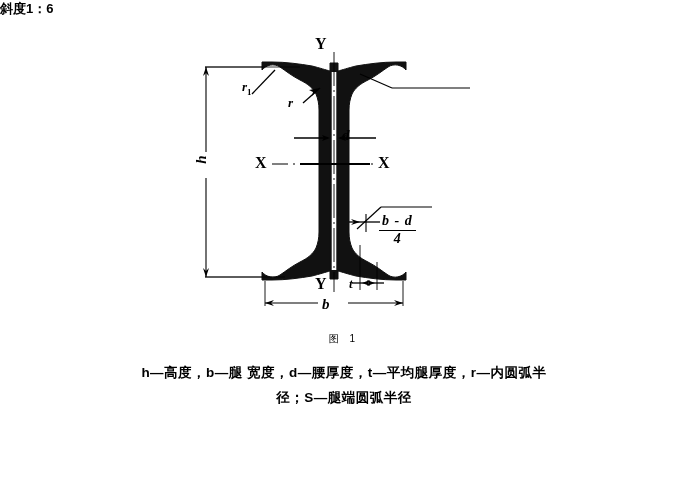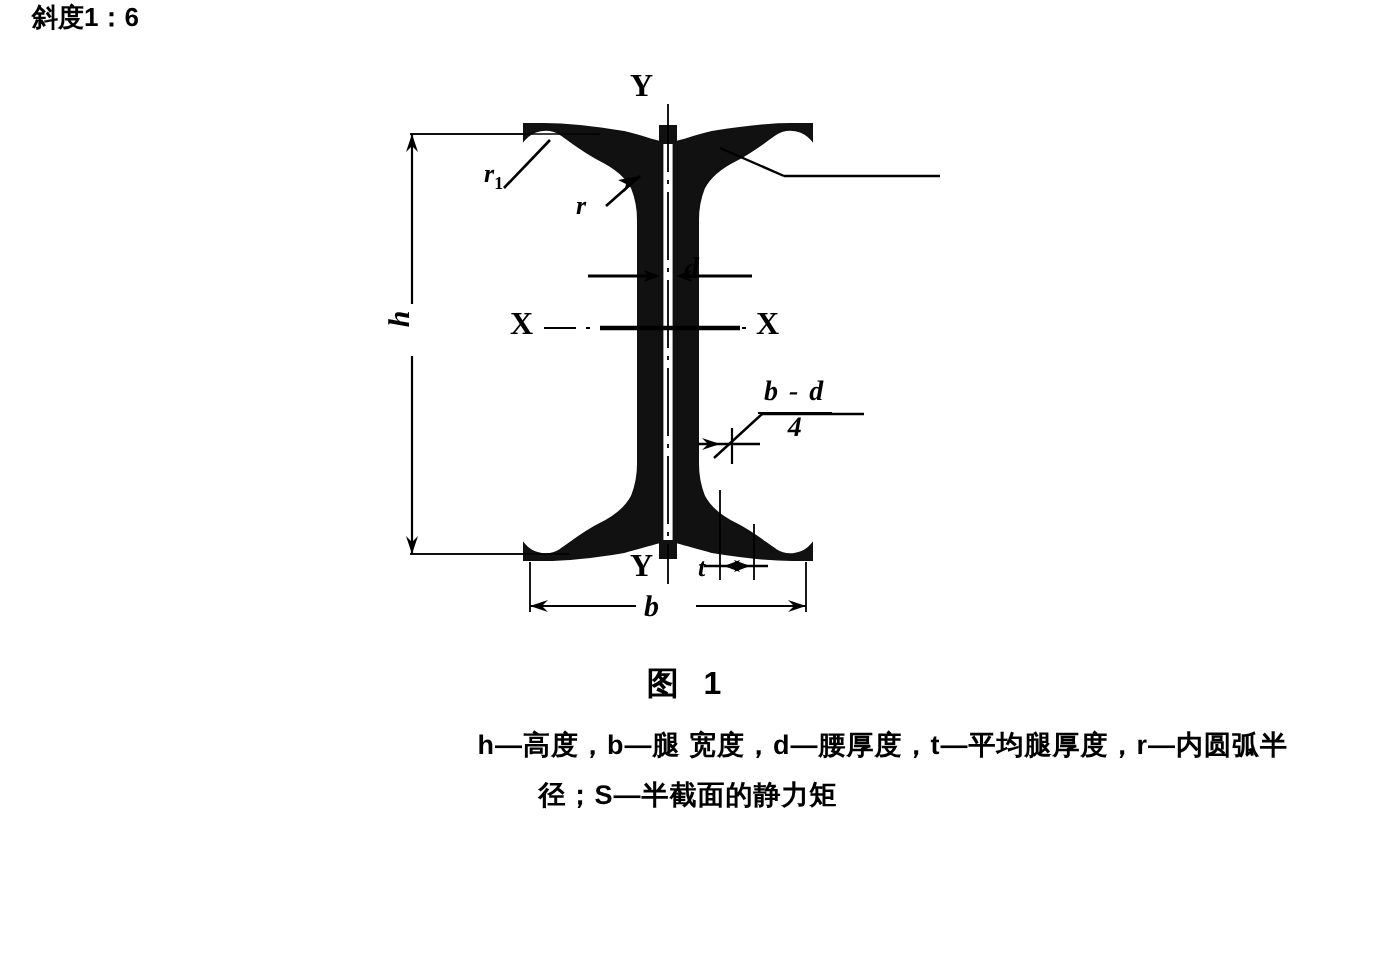--- a/index.html
+++ b/index.html
@@ -41,50 +41,49 @@
   #label-d{left:342px;top:128px;font-size:15px;}
   #label-t{left:349px;top:277px;font-size:13px;}
   #label-r{left:288px;top:96px;font-size:13px;}
   #label-r1{left:242px;top:80px;font-size:13px;}
   #label-r1 sub{font-size:9px;font-style:normal;}
 
   #label-slope{
     left:393px;top:74px;font-size:13px;
     font-style:normal;font-weight:bold;
     font-family:"Liberation Sans",sans-serif;
-    padding-left:16px;
   }
 
   
   #fraction-bd4{
     position:absolute;left:379px;top:189px;
     text-align:center;font-size:14px;
     font-family:"Liberation Serif",serif;
     font-weight:bold;font-style:italic;
   }
-  #fraction-bd4 .num{display:block;padding:0 3px;letter-spacing:1px;}
+  #fraction-bd4 .num{display:block;padding:0 3px;letter-spacing:1px;margin-top:24px;}
   #fraction-bd4 .bar{display:block;border-top:1.5px solid #000;margin:1px 0 0 0;}
   #fraction-bd4 .den{display:block;font-style:italic;}
 
   
   #caption{
     position:absolute;left:0;top:332px;width:688px;
     text-align:center;
     font-family:"Liberation Sans",sans-serif;
-    font-weight:bold;font-size:16px;letter-spacing:4px;
+    font-weight:normal;font-size:10px;letter-spacing:4px;
   }
   #legend{
     position:absolute;left:44px;top:360px;width:600px;
     font-family:"Liberation Sans",sans-serif;
     font-weight:bold;font-size:13.5px;
     line-height:25px;
     color:#000;
   }
   #legend .legend-line{display:block;white-space:nowrap;}
-  #legend .legend-line.l1{text-align:right;letter-spacing:0.5px;}
+  #legend .legend-line.l1{text-align:center;letter-spacing:0.5px;}
   #legend .legend-line.l2{text-align:left;letter-spacing:0.5px;}
   #legend .legend-line.l3{text-align:center;letter-spacing:0.5px;}
 </style>
 </head>
 <body>
 
 <div id="figure-page">
 
   <div id="drawing">
     <svg width="688" height="325" viewBox="0 0 688 325">
@@ -229,16 +228,16 @@
       <span class="num">b - d</span>
       <span class="bar"></span>
       <span class="den">4</span>
     </div>
   </div>
 
   <div id="caption">图  1</div>
 
   <div id="legend">
     <span class="legend-line l1">h—高度，b—腿 宽度，d—腰厚度，t—平均腿厚度，r—内圆弧半</span>
-    <span class="legend-line l3">径；S—半截面的静力矩</span>
+    <span class="legend-line l3">径；S—腿端圆弧半径</span>
   </div>
 
 </div>
 
 </body></html>

